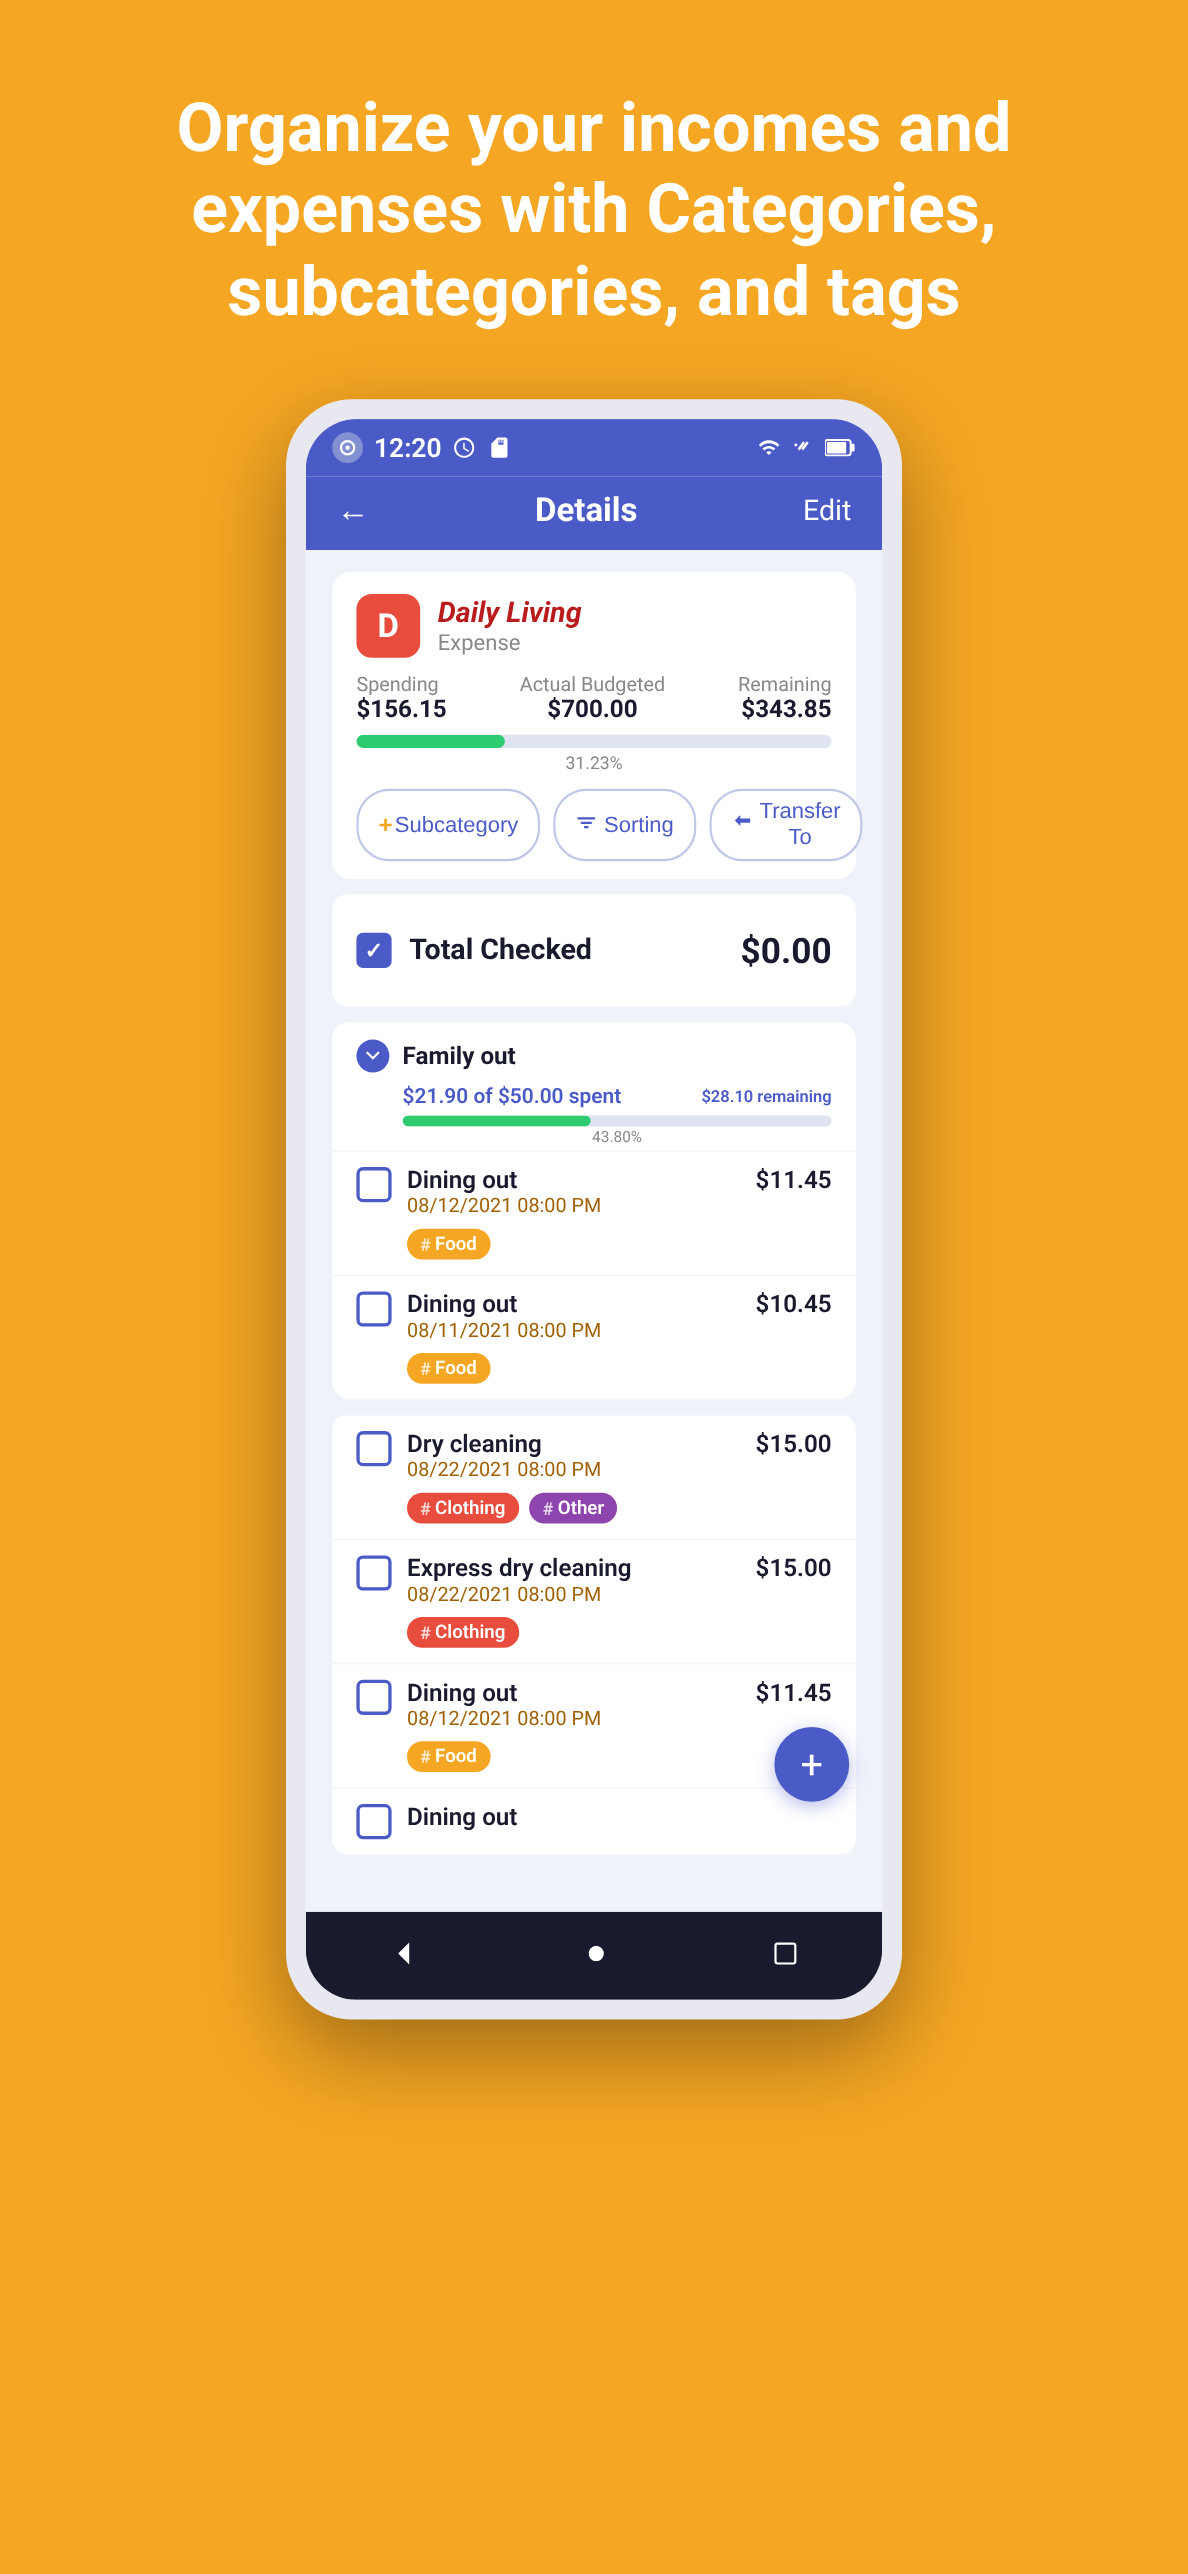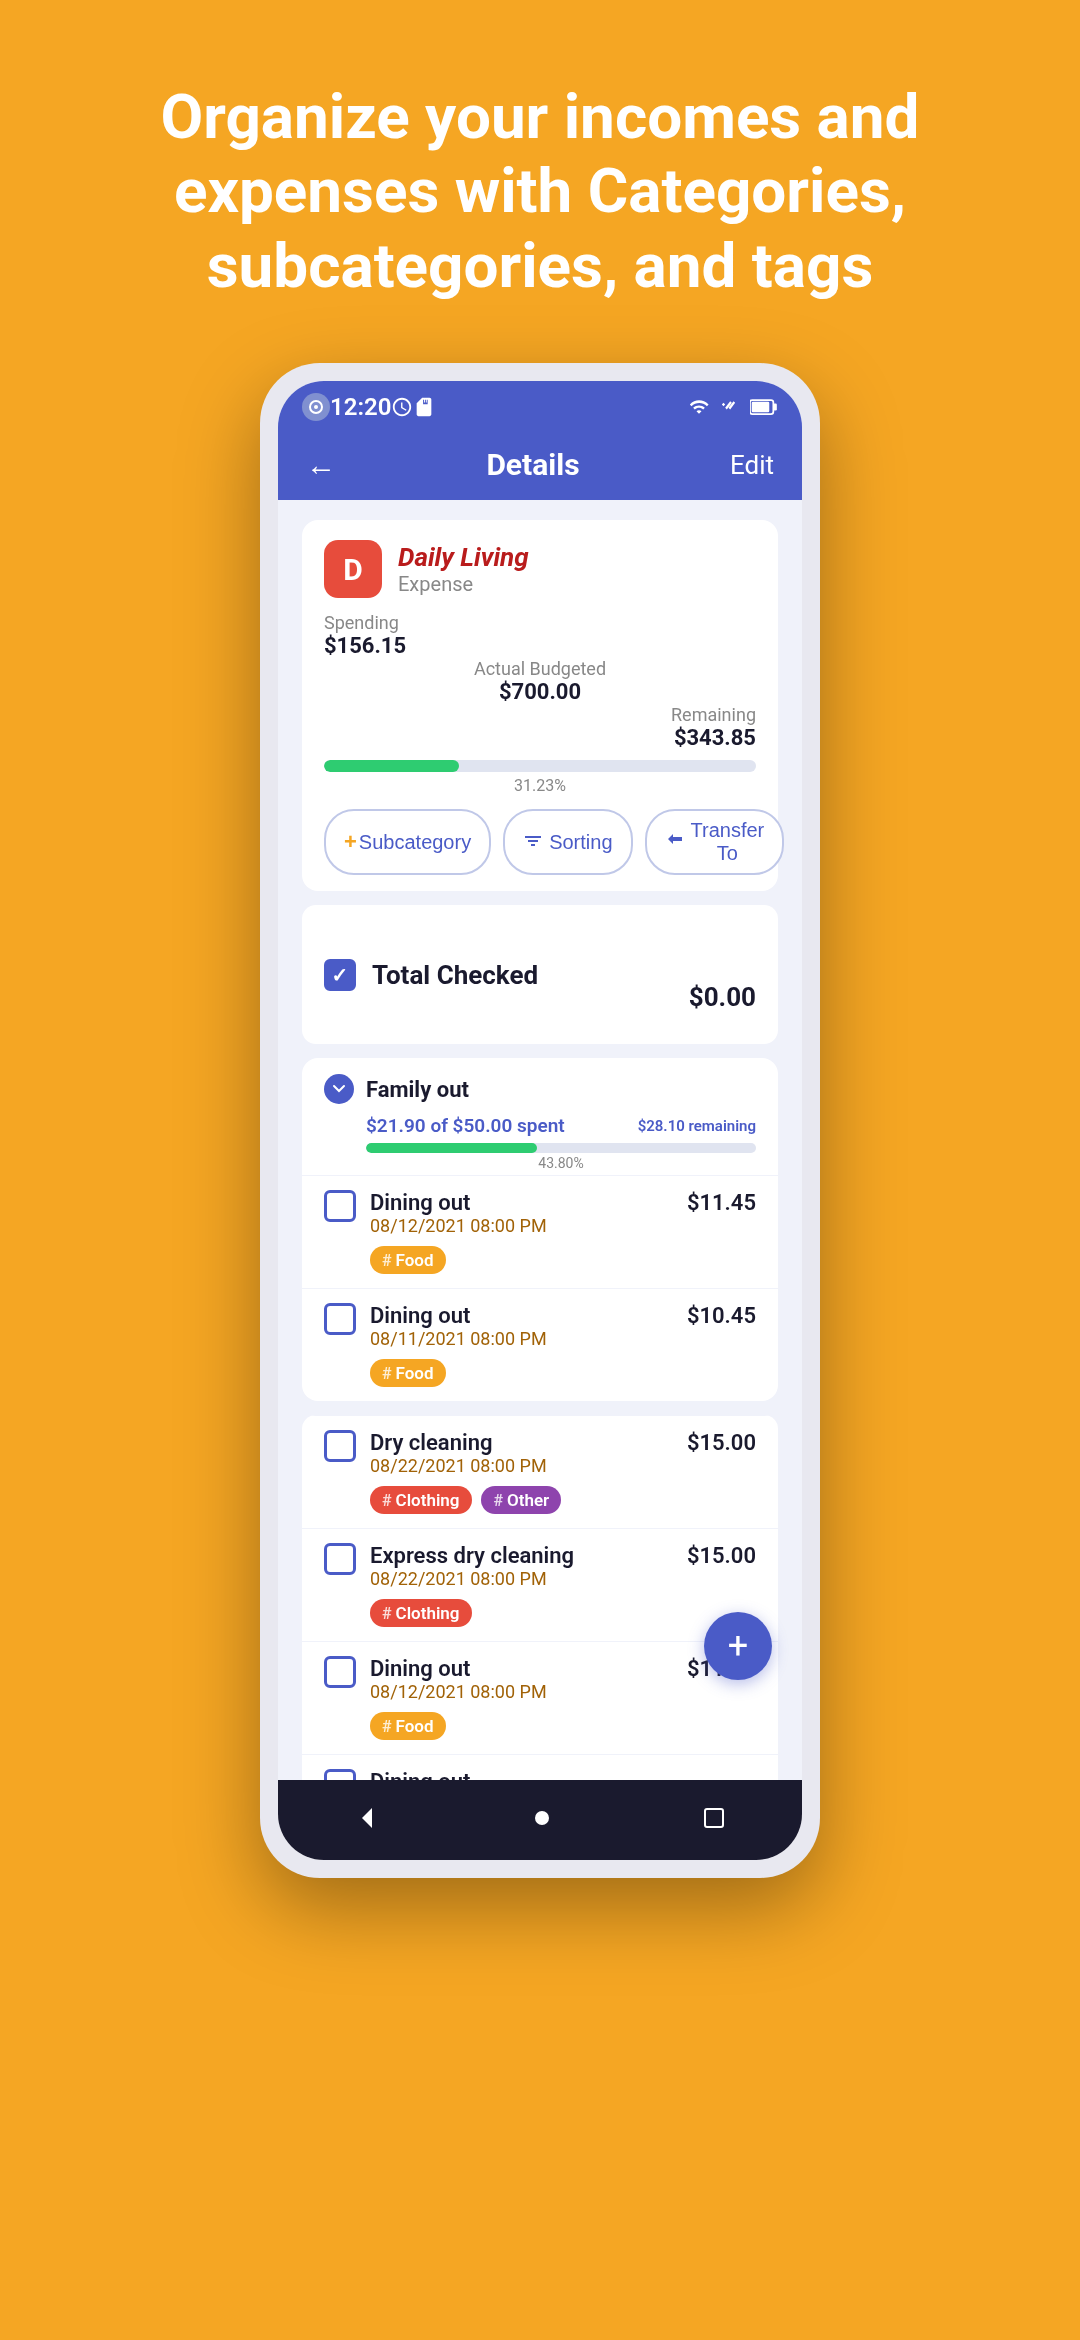--- a/index.html
+++ b/index.html
@@ -48,20 +48,21 @@
       display: flex;
       justify-content: space-between;
       align-items: center;
       padding: 10px 24px;
       height: 52px;
     }
 
     .status-left {
       display: flex;
       align-items: center;
+      gap: 10px;
     }
 
     .status-icon-circle {
       width: 28px;
       height: 28px;
       border-radius: 50%;
       background: #8090d0;
       display: flex;
       align-items: center;
       justify-content: center;
@@ -152,21 +153,20 @@
 
     .category-subtitle {
       font-size: 20px;
       color: #888;
     }
 
     .budget-row {
       display: flex;
       justify-content: space-between;
       margin-bottom: 10px;
-      flex-direction: column;
     }
 
     .budget-item {
       text-align: left;
     }
 
     .budget-item:last-child {
       text-align: right;
     }
 
@@ -262,24 +262,23 @@
     }
 
     .total-label {
       font-size: 26px;
       font-weight: 700;
       color: #1a1a2e;
       flex: 1;
     }
 
     .total-value {
-      font-size: 26px;
+      font-size: 32px;
       font-weight: 700;
       color: #1a1a2e;
-      margin-top: 45px;
     }
 
     
     .subcategory-section {
       background: white;
       border-radius: 16px;
       overflow: hidden;
       margin-bottom: 14px;
     }
 

